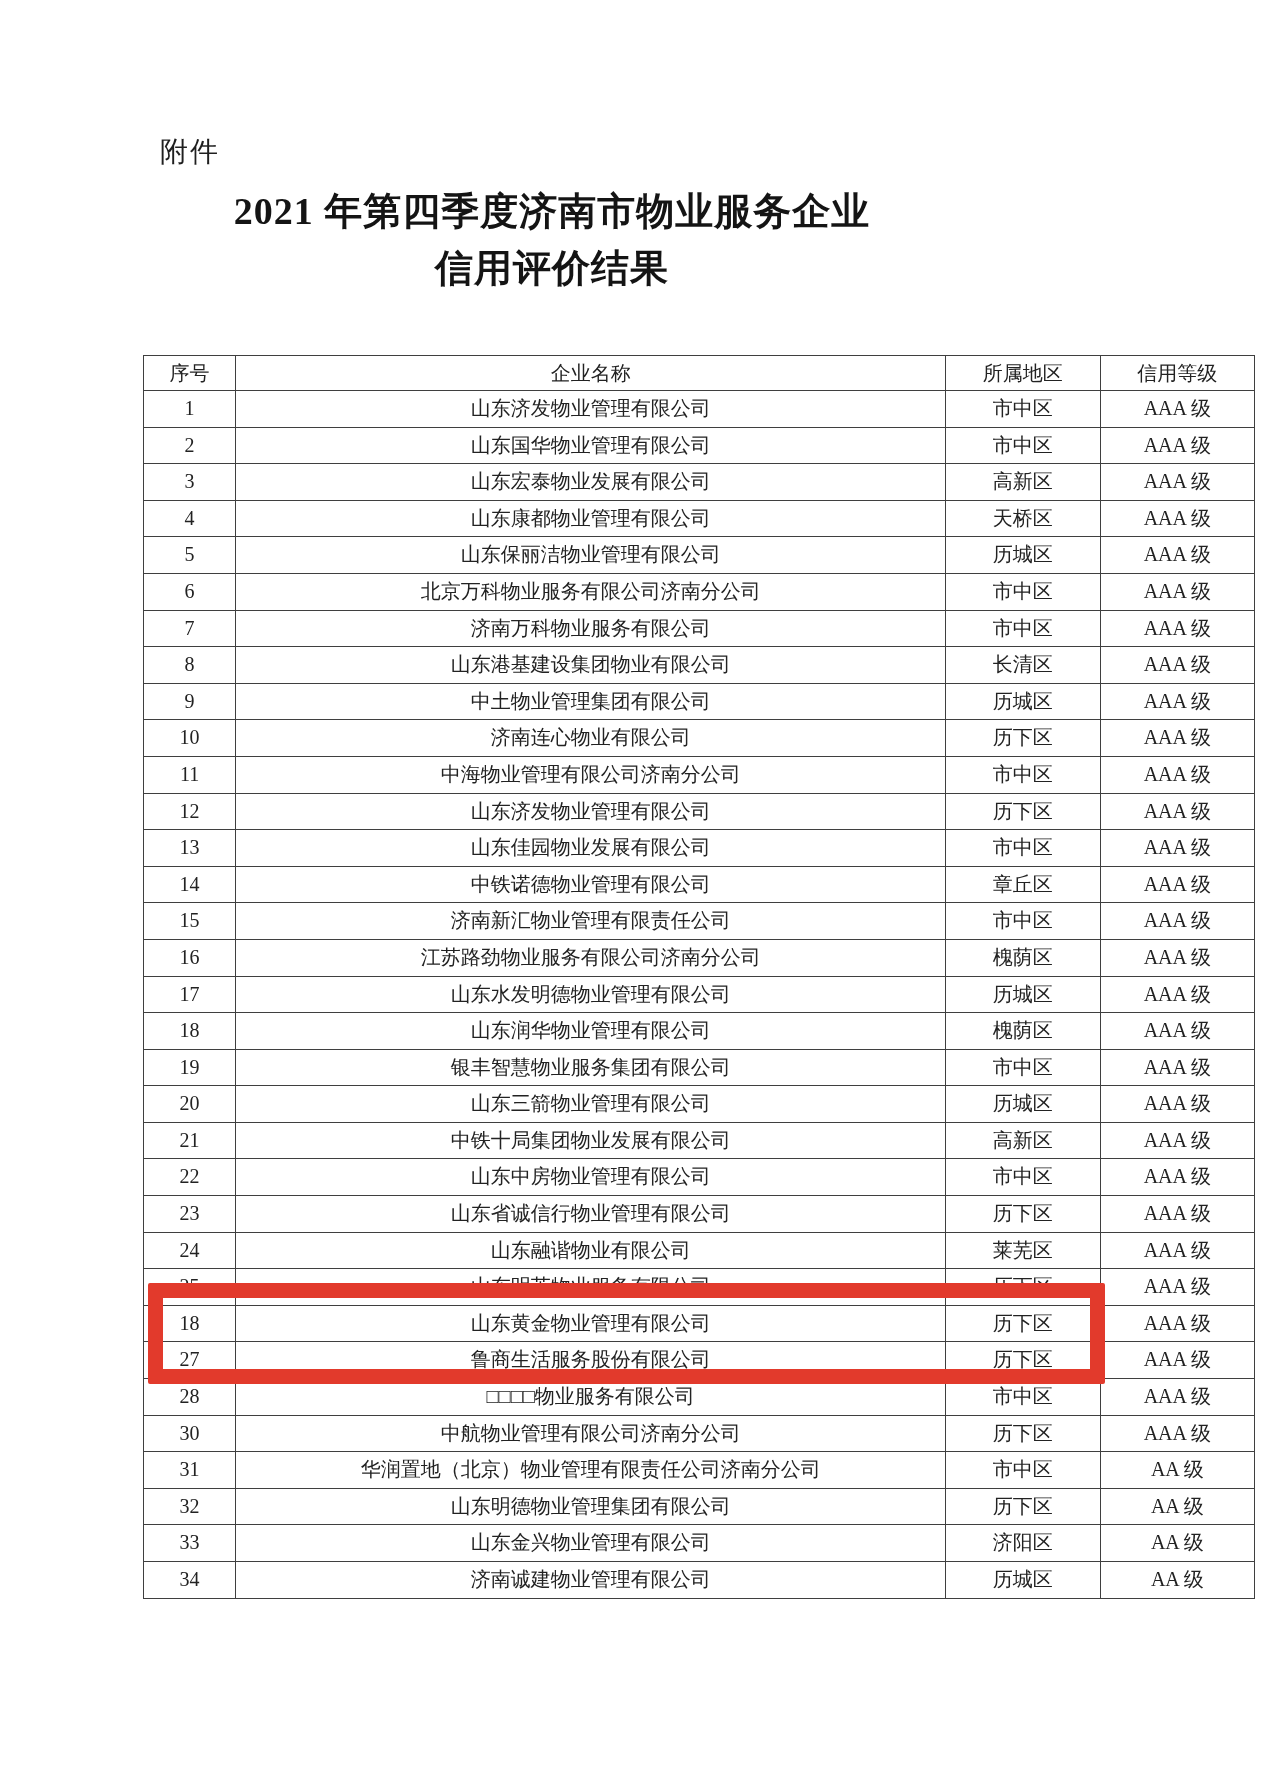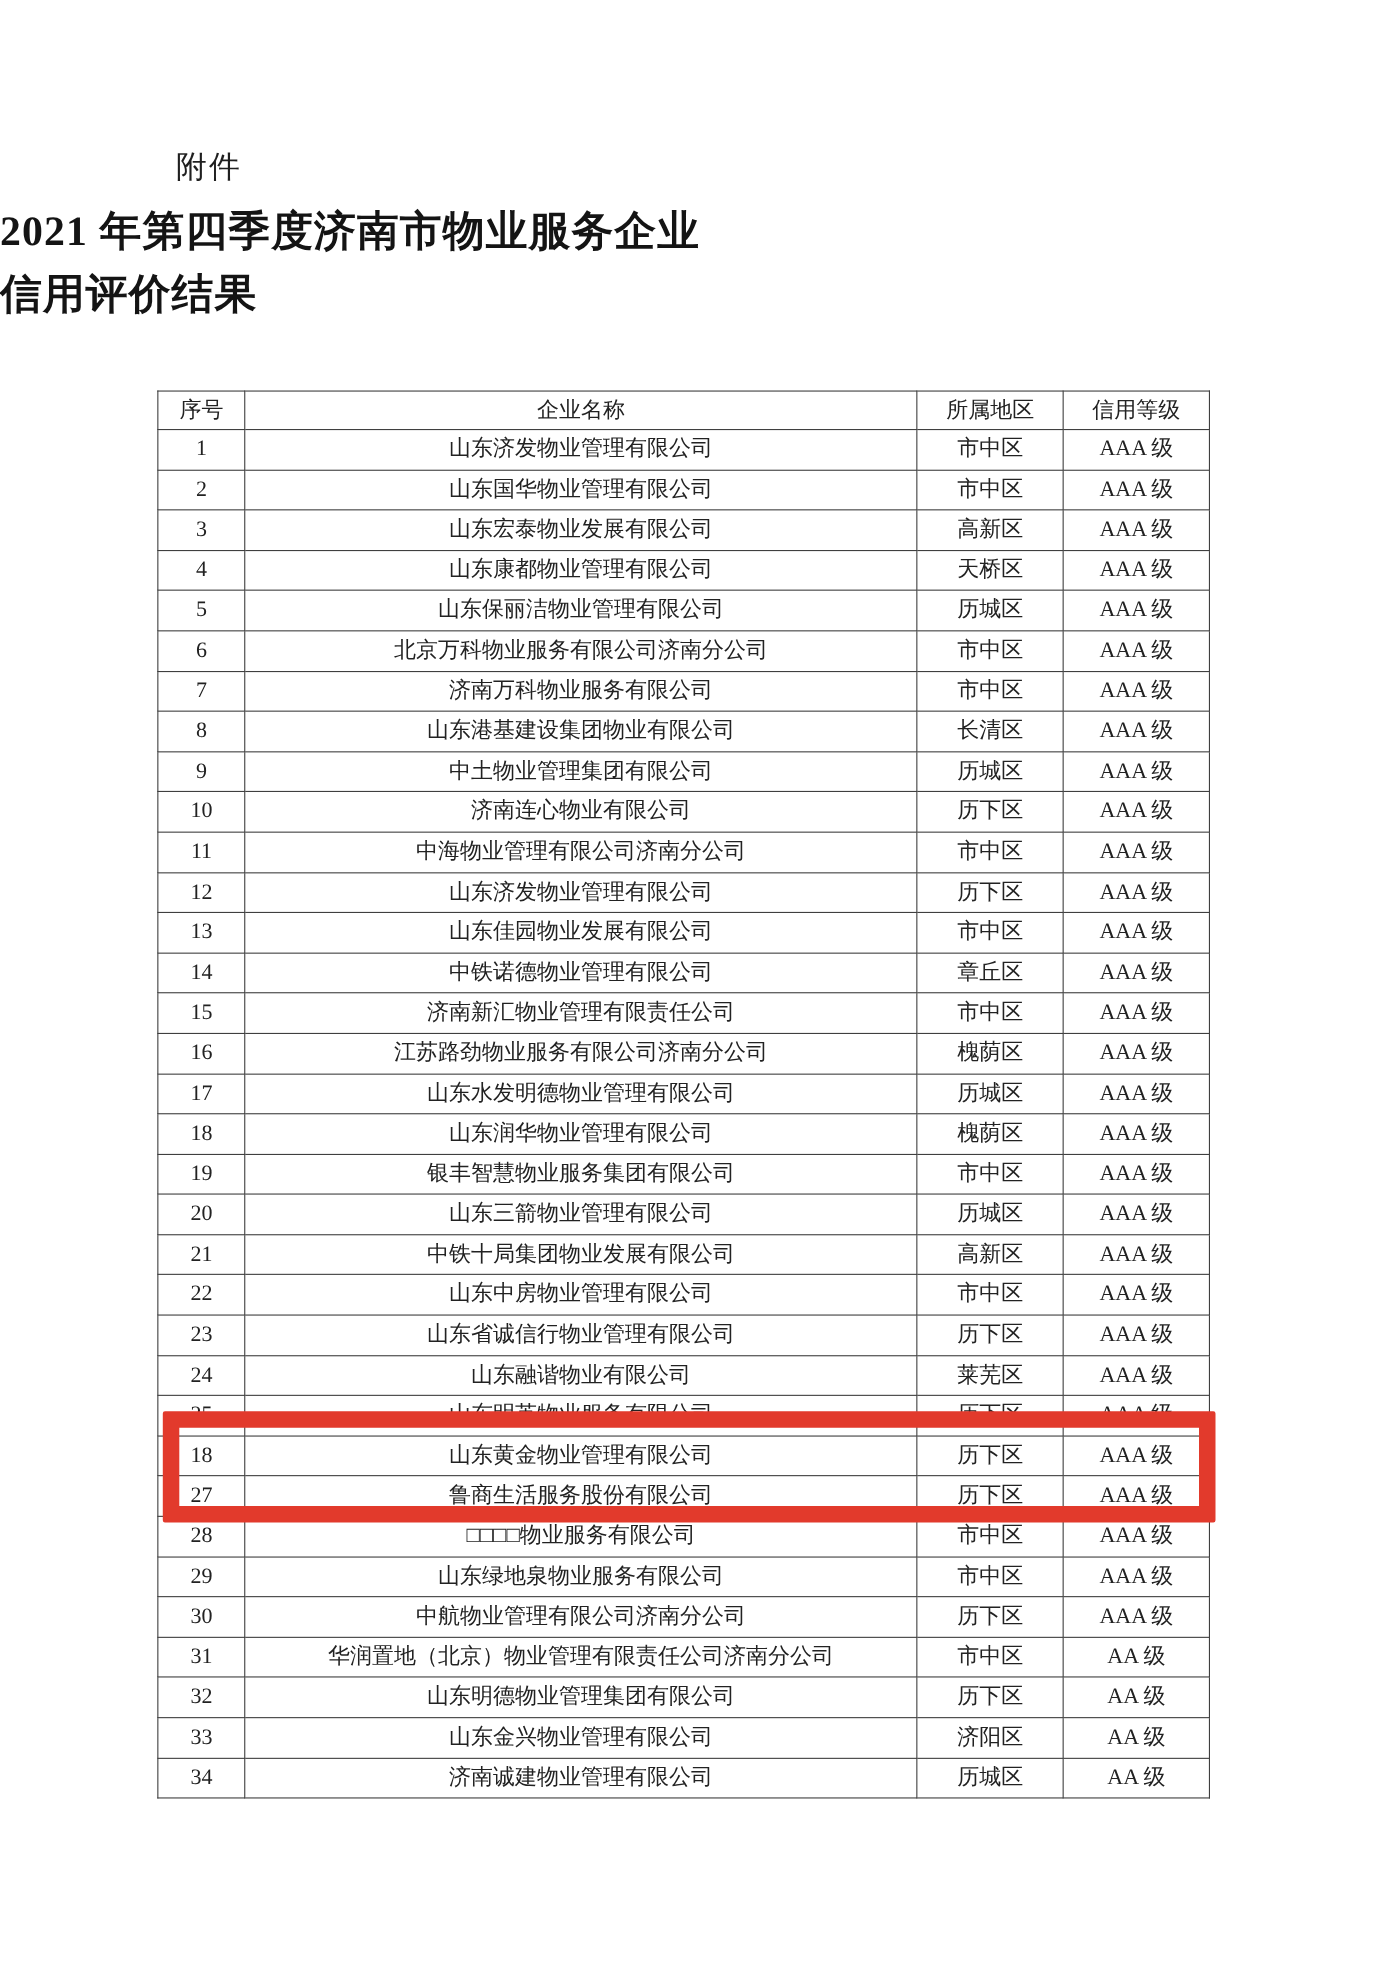--- a/index.html
+++ b/index.html
@@ -11,25 +11,25 @@
     position:relative;
     overflow:hidden;
   }
   .doc{position:absolute;inset:0;}
   .attachment-label{
     position:absolute;left:160px;top:133px;
     font-size:28px;letter-spacing:2px;color:#1f1f1f;text-align:center;
   }
   .title-block{
     position:absolute;left:0;top:183px;width:1104px;
-    font-weight:bold;color:#141414;
+    text-align:center;font-weight:bold;color:#141414;
   }
   .title-line{font-size:38px;line-height:57px;letter-spacing:1px;}
   table.credit-table{
-    position:absolute;left:143px;top:355px;width:957px;
+    position:absolute;left:143px;top:355px;width:1112px;
     border-collapse:collapse;table-layout:fixed;
     font-size:20px;color:#222;
     z-index:1;
   }
   table.credit-table th, table.credit-table td{
     border:1px solid #3f3f3f;
     text-align:center;vertical-align:middle;
     padding:0 4px;
     font-weight:normal;
     white-space:nowrap;
@@ -242,26 +242,20 @@
           <td>历下区</td>
           <td>AAA 级</td>
         </tr>
         <tr>
           <td>28</td>
           <td>□□□□物业服务有限公司</td>
           <td>市中区</td>
           <td>AAA 级</td>
         </tr>
         <tr>
-          <td>29</td>
-          <td>山东绿地泉物业服务有限公司</td>
-          <td>市中区</td>
-          <td>AAA 级</td>
-        </tr>
-        <tr>
           <td>30</td>
           <td>中航物业管理有限公司济南分公司</td>
           <td>历下区</td>
           <td>AAA 级</td>
         </tr>
         <tr>
           <td>31</td>
           <td>华润置地（北京）物业管理有限责任公司济南分公司</td>
           <td>市中区</td>
           <td>AA 级</td>

